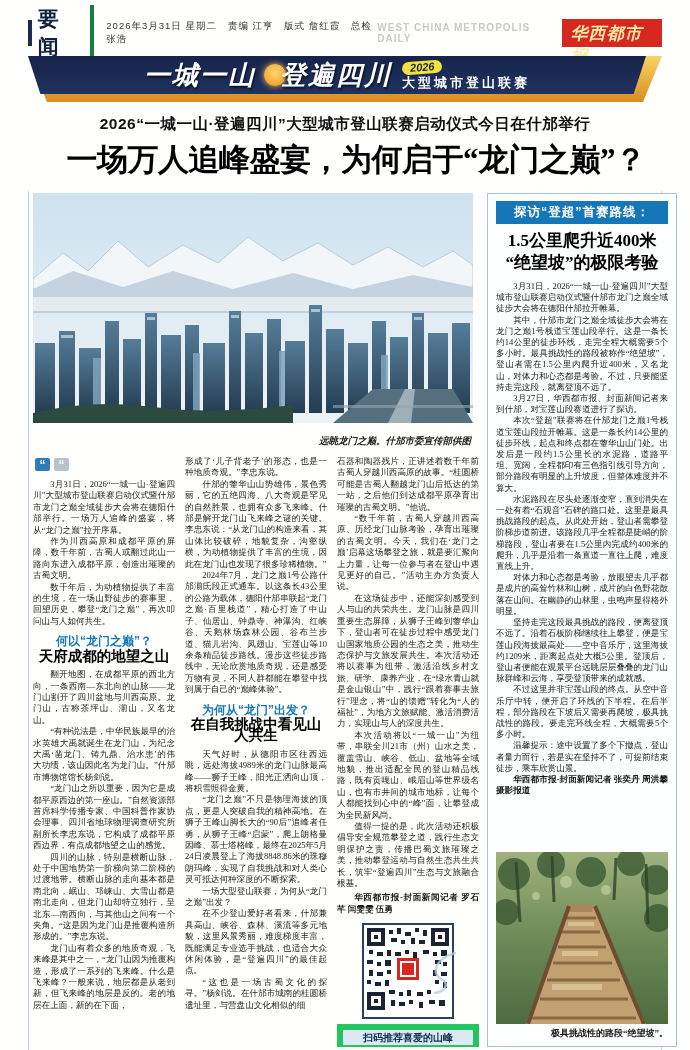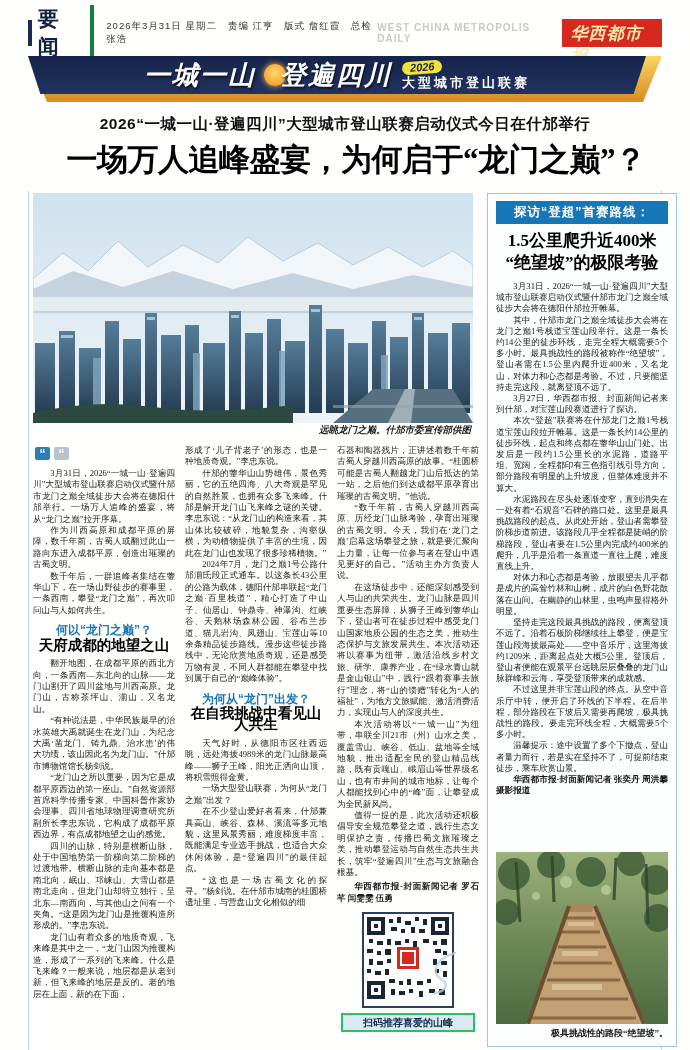--- a/index.html
+++ b/index.html
@@ -31,37 +31,37 @@
 
   
   .kicker { text-align:center; font-family:"Liberation Sans",sans-serif; font-weight:bold; font-size:15.5px; color:#111; margin-top:12px; letter-spacing:.5px; }
   .headline { text-align:center; font-family:"Liberation Serif",serif; font-weight:900; font-size:31px; color:#000; margin-top:4px; letter-spacing:-.5px;padding-left:22px; }
 
   
   .content { position:relative; display:flex; margin:10px 28px 0 28px; border-left:1px solid #bcd4e6; border-right:1px solid #bcd4e6; padding:2px 4px 6px 4px; height:862px; }
   .main-col { width:446px; display:flex; flex-direction:column; }
   .photo-fig { width:440px; }
   .photo-svg { display:block; width:440px; height:230px; }
-  .photo-cap { text-align:right; font-size:9.5px; font-weight:bold; color:#222; padding:1px 2px 0 0; font-style:italic; }
+  .photo-cap { text-align:right; font-size:9.5px; font-weight:bold; color:#222; padding:12px 2px 0 0; font-style:italic; }
   .cols { display:flex; gap:10px; margin-top:8px; flex:1; overflow:hidden; }
   .col { width:142px; overflow:hidden; font-size:8.6px; line-height:11.4px; text-align:justify; }
   .col p { text-indent:2em; }
   .col p.noind { text-indent:0; }
   .quote-row { display:flex; gap:4px; margin:2px 0 8px 2px; }
   .qmark { width:15px; height:13px; border-radius:2px; position:relative; color:#fff; font-weight:bold; font-size:12px; text-align:center; line-height:14px; font-family:"Liberation Sans",sans-serif; }
   .qmark.blue { background:#2e7cb8; } .qmark.gray { background:#b9c2cb; }
   .qmark:after { content:""; position:absolute; left:2px; bottom:-4px; border:4px solid transparent; border-top-color:inherit; }
   .qmark.blue:after { border-top-color:#2e7cb8; } .qmark.gray:after { border-top-color:#b9c2cb; }
   .subhead { text-align:center; margin:9px 0 7px 0; }
   .subhead .s1 { display:block; font-family:"Liberation Sans",sans-serif; font-weight:bold; font-size:12px; color:#1576b8; }
   .subhead .s2 { display:block; font-family:"Liberation Serif",serif; font-weight:900; font-size:14.5px; color:#000; margin-top:3px; }
   .byline { font-weight:bold; text-indent:2em; margin-top:3px; }
   .qr-wrap { display:flex; flex-direction:column; align-items:center; margin-top:8px; }
   .qr-frame { border:2px solid #2b3f63; padding:3px; background:#fff; }
-  .qr-cap { margin-top:5px; border:2px solid #22c55e; background:#dce9f4; color:#13304f; font-weight:bold; font-size:10px; padding:2px 20px; font-family:"Liberation Sans",sans-serif; }
+  .qr-cap { margin-top:5px; border:6px solid #22c55e; background:#dce9f4; color:#13304f; font-weight:bold; font-size:10px; padding:2px 20px; font-family:"Liberation Sans",sans-serif; }
   .swirl { position:absolute; right:202px; bottom:58px; opacity:.8; }
 
   
   .sidebar { width:190px; margin-left:8px; border:1px solid #9fc3e0; background:#fdfefe; padding:7px 8px 6px 8px; display:flex; flex-direction:column; }
   .sb-kicker { background:#1576b8; color:#fff; font-family:"Liberation Sans",sans-serif; font-weight:bold; font-size:12.5px; text-align:center; padding:3px 0; letter-spacing:1px; }
   .sb-title { text-align:center; font-family:"Liberation Serif",serif; font-weight:900; font-size:17px; line-height:22px; color:#000; margin:6px 0 7px 0; }
   .sb-body { font-size:8.6px; line-height:11.2px; text-align:justify; overflow:hidden; flex:1; }
   .sb-body p { text-indent:2em; }
   .sb-byline { font-weight:bold; text-indent:2em; }
   .trail-fig { margin-top:6px; }
@@ -172,41 +172,42 @@
 
       <div class="cols">
 
         <div class="col">
           <div class="quote-row">
             <span class="qmark blue">“</span>
             <span class="qmark gray">“</span>
           </div>
           <p>3月31日，2026“一城一山·登遍四川”大型城市登山联赛启动仪式暨什邡市龙门之巅全域徒步大会将在德阳什邡举行。一场万人追峰的盛宴，将从“龙门之巅”拉开序幕。</p>
           <p>作为川西高原和成都平原的屏障，数千年前，古蜀人或翻过此山一路向东进入成都平原，创造出璀璨的古蜀文明。</p>
-          <p>数千年后，一群追峰者集结在蓥华山下，在一场山野徒步的赛事里，一条西南，攀登“龙门之巅”，再次叩问山与人如何共生。</p>
+          <p>数千年后，为动植物提供了丰富的生境，在一场山野徒步的赛事里，回望历史，攀登“龙门之巅”，再次叩问山与人如何共生。</p>
           <div class="subhead">
             <span class="s1">何以“龙门之巅”？</span>
             <span class="s2">天府成都的地望之山</span>
           </div>
           <p>翻开地图，在成都平原的西北方向，一条西南—东北向的山脉——龙门山割开了四川盆地与川西高原。龙门山，古称茶坪山、湔山，又名龙山。</p>
           <p>“有种说法是，中华民族最早的治水英雄大禹就诞生在龙门山，为纪念大禹‘凿龙门、铸九鼎、治水患’的伟大功绩，该山因此名为龙门山。”什邡市博物馆馆长杨剑说。</p>
           <p>“龙门山之所以重要，因为它是成都平原西边的第一座山。”自然资源部首席科学传播专家、中国科普作家协会理事、四川省地球物理调查研究所副所长李忠东说，它构成了成都平原西边界，有点成都地望之山的感觉。</p>
           <p>四川的山脉，特别是横断山脉，处于中国地势第一阶梯向第二阶梯的过渡地带。横断山脉的走向基本都是南北向，岷山、邛崃山、大雪山都是南北走向，但龙门山却特立独行，呈北东—南西向，与其他山之间有一个夹角。“这是因为龙门山是推覆构造所形成的。”李忠东说。</p>
           <p>龙门山有着众多的地质奇观，飞来峰是其中之一，“龙门山因为推覆构造，形成了一系列的飞来峰。什么是飞来峰？一般来说，地层都是从老到新，但飞来峰的地层是反的。老的地层在上面，新的在下面，</p>
         </div>
 
         <div class="col">
           <p class="noind">形成了‘儿子背老子’的形态，也是一种地质奇观。”李忠东说。</p>
           <p>什邡的蓥华山山势雄伟，景色秀丽，它的五绝四海、八大奇观是罕见的自然胜景，也拥有众多飞来峰。什邡是解开龙门山飞来峰之谜的关键。李忠东说：“从龙门山的构造来看，其山体比较破碎，地貌复杂，沟壑纵横，为动植物提供了丰富的生境，因此在龙门山也发现了很多珍稀植物。”</p>
           <p>2024年7月，龙门之巅1号公路什邡湔氐段正式通车。以这条长43公里的公路为载体，德阳什邡串联起“龙门之巅·百里栈道”，精心打造了中山子、仙居山、钟鼎寺、神瀑沟、红峡谷、天鹅林场森林公园、谷布兰步道、猫儿岩沟、凤翅山、宝莲山等10余条精品徒步路线。漫步这些徒步路线中，无论欣赏地质奇观，还是感受万物有灵，不同人群都能在攀登中找到属于自己的“巅峰体验”。</p>
           <div class="subhead">
             <span class="s1">为何从“龙门”出发？</span>
             <span class="s2">在自我挑战中看见山人共生</span>
           </div>
           <p>天气好时，从德阳市区往西远眺，远处海拔4989米的龙门山脉最高峰——狮子王峰，阳光正洒向山顶，将积雪照得金黄。</p>
+          <p>“龙门之巅”不只是物理海拔的顶点，更是人突破自我的精神高地。在狮子王峰山脚长大的“90后”追峰者任勇，从狮子王峰“启蒙”，爬上朗格曼因峰、慕士塔格峰，最终在2025年5月24日凌晨登上了海拔8848.86米的珠穆朗玛峰，实现了自我挑战和对人类心灵可抵达何种深度的不断探索。</p>
           <p>一场大型登山联赛，为何从“龙门之巅”出发？</p>
           <p>在不少登山爱好者看来，什邡兼具高山、峡谷、森林、溪流等多元地貌，这里风景秀丽，难度梯度丰富，既能满足专业选手挑战，也适合大众休闲体验，是“登遍四川”的最佳起点。</p>
           <p>“这也是一场古蜀文化的探寻。”杨剑说。在什邡市城南的桂圆桥遗址里，与营盘山文化相似的细</p>
         </div>
 
         <div class="col">
           <p class="noind">石器和陶器残片，正讲述着数千年前古蜀人穿越川西高原的故事。“桂圆桥可能是古蜀人翻越龙门山后抵达的第一站，之后他们到达成都平原孕育出璀璨的古蜀文明。”他说。</p>
           <p>“数千年前，古蜀人穿越川西高原、历经龙门山脉考验，孕育出璀璨的古蜀文明。今天，我们在‘龙门之巅’启幕这场攀登之旅，就是要汇聚向上力量，让每一位参与者在登山中遇见更好的自己。”活动主办方负责人说。</p>
           <p>在这场徒步中，还能深刻感受到人与山的共荣共生。龙门山脉是四川重要生态屏障，从狮子王峰到蓥华山下，登山者可在徒步过程中感受龙门山国家地质公园的生态之美，推动生态保护与文旅发展共生。本次活动还将以赛事为纽带，激活沿线乡村文旅、研学、康养产业，在“绿水青山就是金山银山”中，践行“跟着赛事去旅行”理念，将“山的馈赠”转化为“人的福祉”，为地方文旅赋能、激活消费活力，实现山与人的深度共生。</p>
           <p>本次活动将以“一城一山”为纽带，串联全川21市（州）山水之美，覆盖雪山、峡谷、低山、盆地等全域地貌，推出适配全民的登山精品线路，既有贡嘎山、峨眉山等世界级名山，也有市井间的城市地标，让每个人都能找到心中的“峰”面，让攀登成为全民新风尚。</p>

